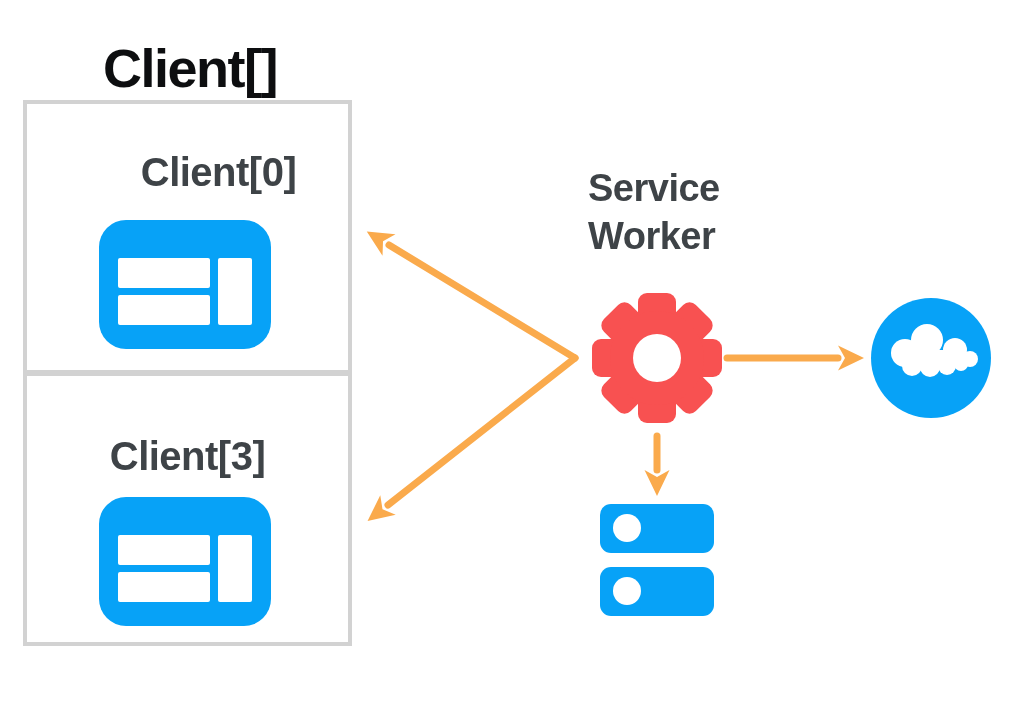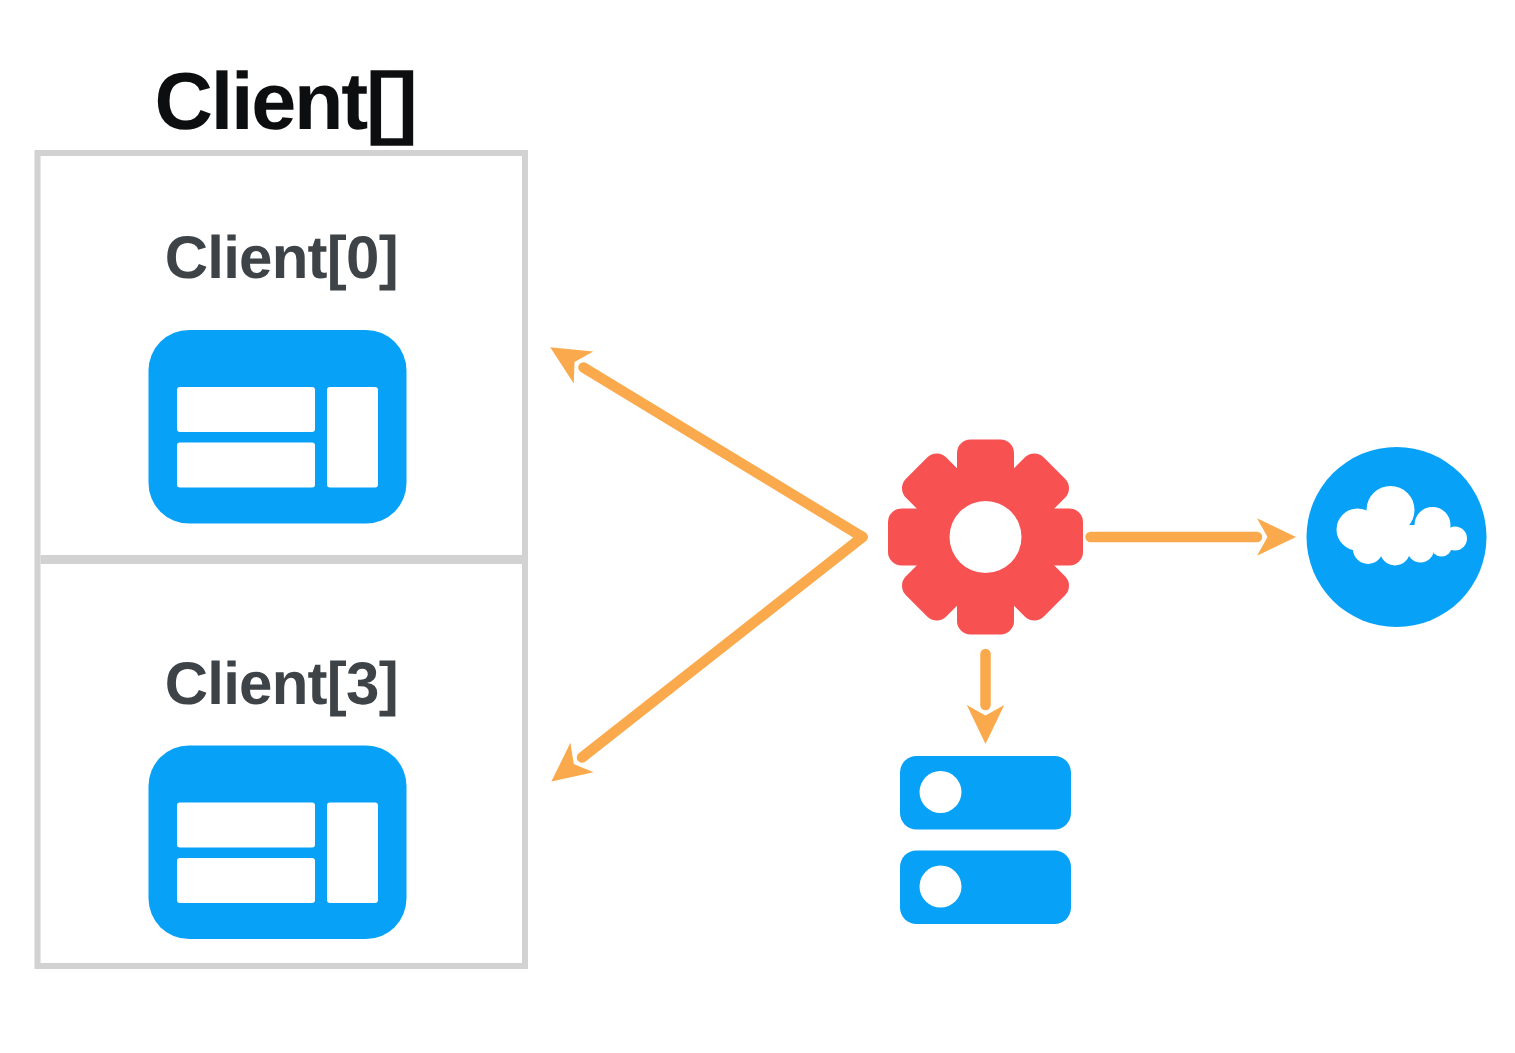--- a/index.html
+++ b/index.html
@@ -26,21 +26,21 @@
     position:absolute;left:0;top:266px;
     width:100%;height:6px;background:#d2d2d2;
   }
   .cell{position:absolute;left:0;width:100%;}
   .cell-label{
     position:absolute;left:23px;width:329px;
     text-align:center;
     font-size:40px;font-weight:600;letter-spacing:-0.5px;
     color:#3e4347;
   }
-  .label-c0{top:150px;}
+  .label-c0{top:150px;padding-left:31px;}
   .label-c1{top:434px;}
   .sw-label{
     position:absolute;left:588px;top:164px;
     font-size:38px;font-weight:600;letter-spacing:-0.5px;
     color:#3e4347;line-height:48px;
   }
   .overlay{position:absolute;left:0;top:0;}
 </style>
 </head>
 <body>
@@ -51,20 +51,24 @@
 
   <div class="client-box">
     <div class="cell"></div>
     <div class="cell-divider"></div>
     <div class="cell"></div>
   </div>
 
   <div class="cell-label label-c0">Client[0]</div>
   <div class="cell-label label-c1">Client[3]</div>
 
+  <div class="sw-label">
+    <div>Service</div>
+    <div>Worker</div>
+  </div>
 
   <svg class="overlay" width="1010" height="702" viewBox="0 0 1010 702">
     <defs>
       <marker id="arrow" markerUnits="userSpaceOnUse" markerWidth="34" markerHeight="30" refX="3" refY="14" orient="auto">
         <polygon points="3 1.5, 29 14, 3 26.5, 10 14" fill="#faaa4c"></polygon>
       </marker>
     </defs>
 
     <g stroke="#faaa4c" stroke-width="7" fill="none" stroke-linecap="round">
       <line x1="575" y1="358" x2="389" y2="245" marker-end="url(#arrow)"></line>

